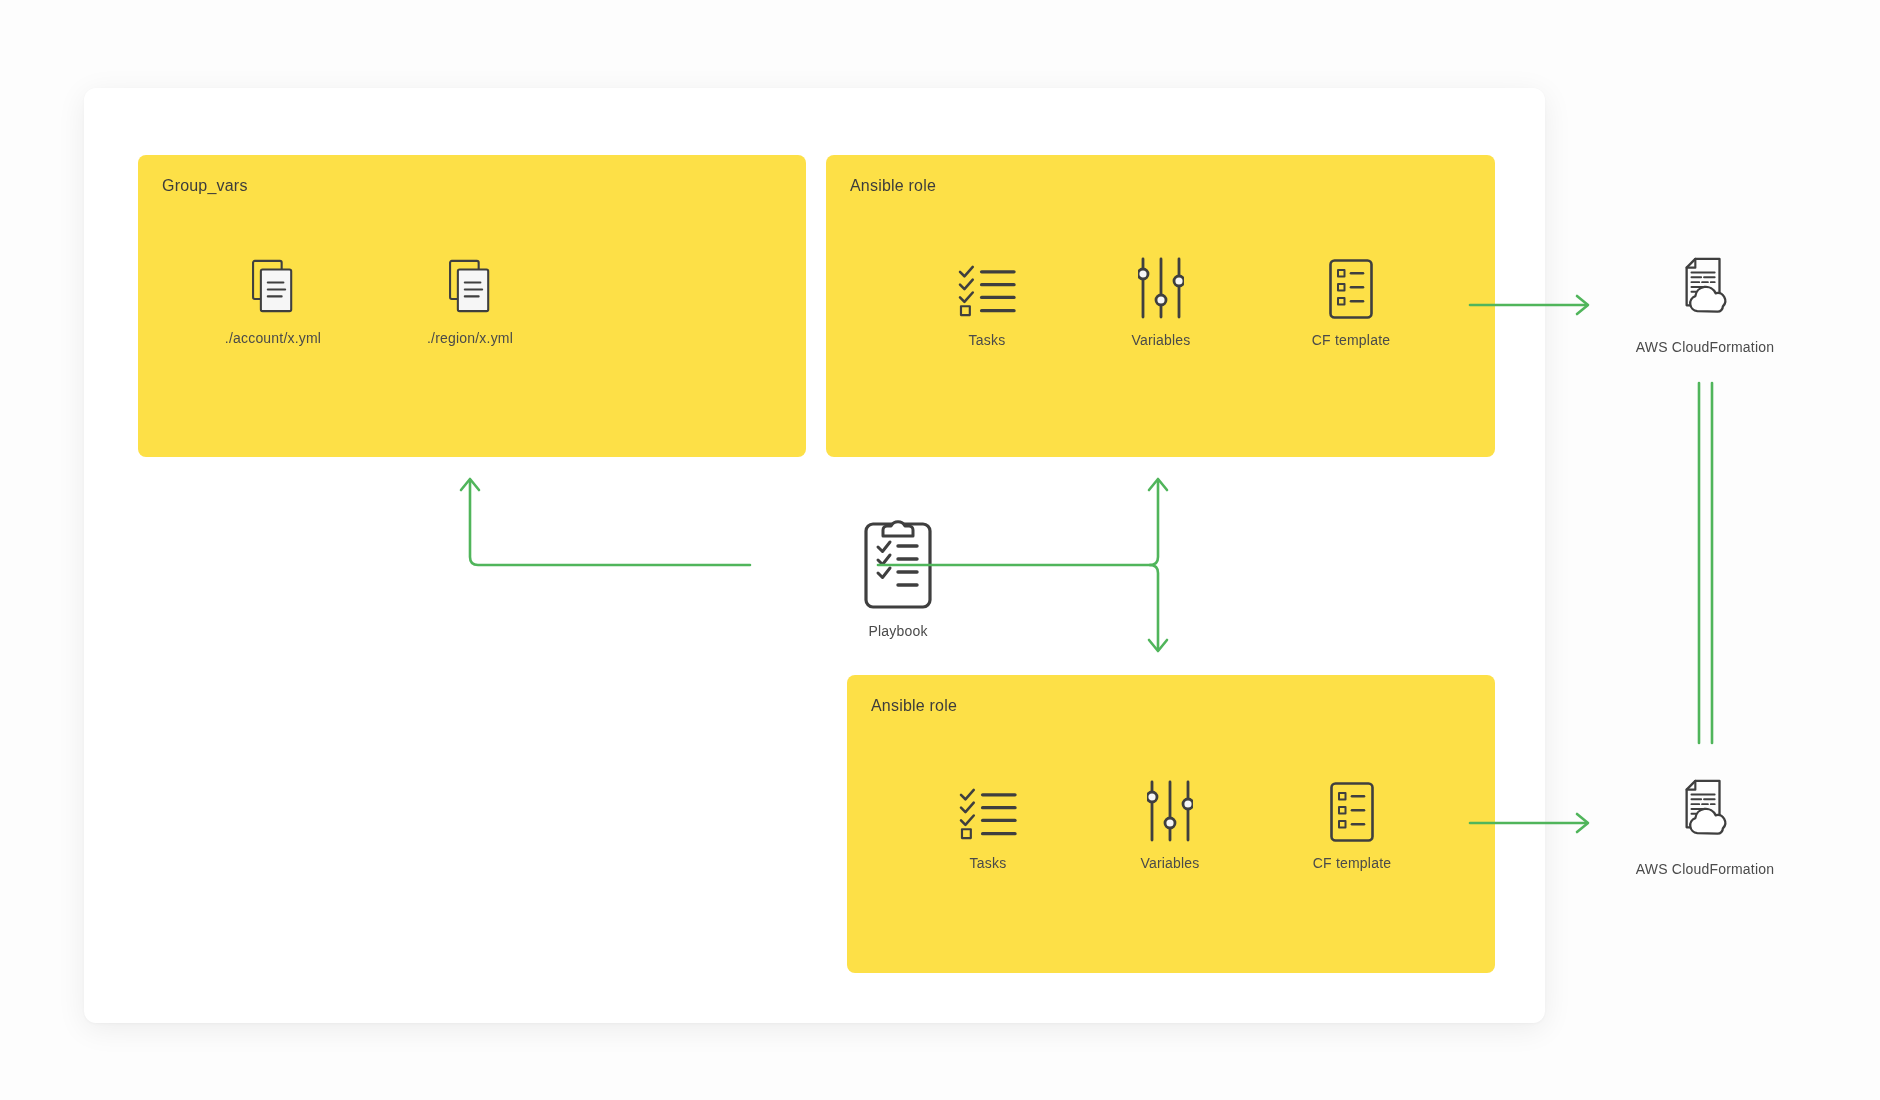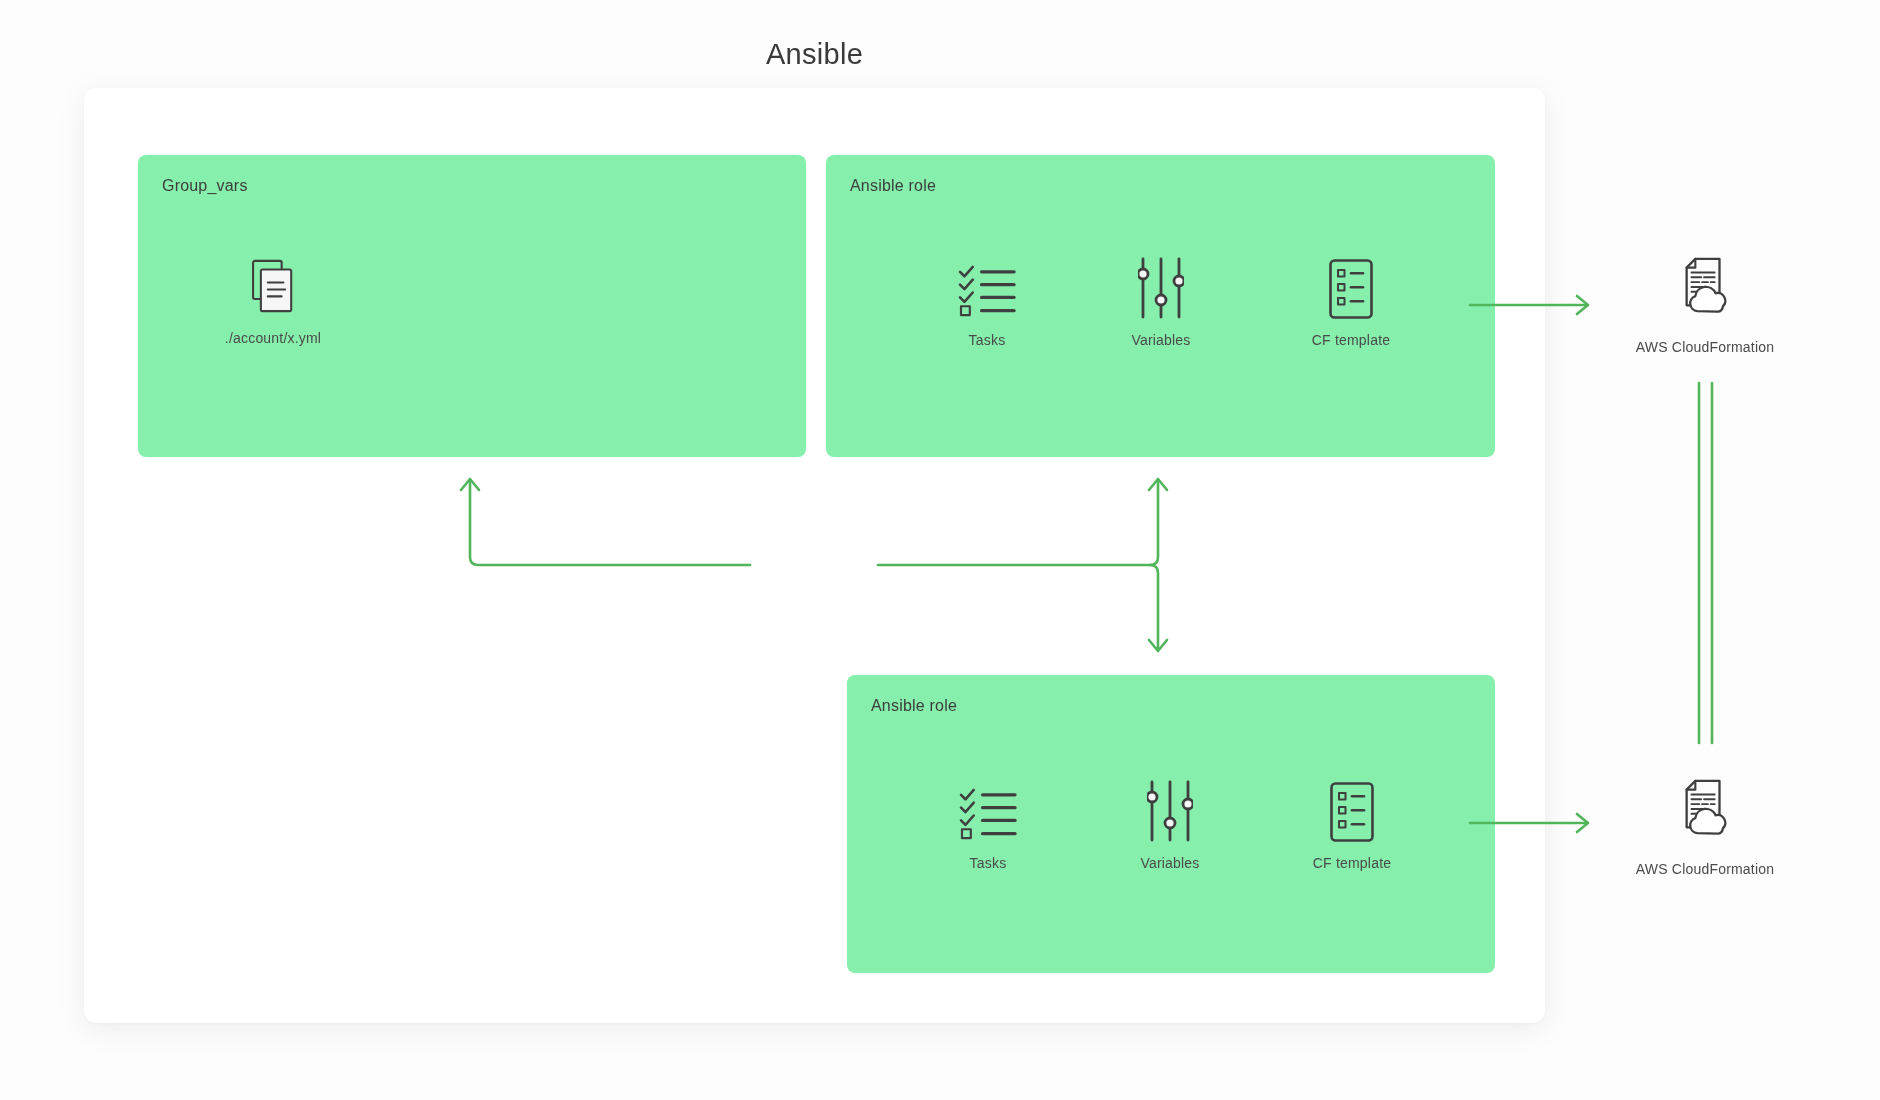--- a/index.html
+++ b/index.html
@@ -18,21 +18,21 @@
     text-align:center; font-size:29px; color:#3a3a3a; letter-spacing:.3px;
   }
 
   .container {
     position:absolute; left:84px; top:88px; width:1461px; height:935px;
     background:#ffffff; border-radius:12px;
     box-shadow:0 6px 30px rgba(0,0,0,.07), 0 1px 3px rgba(0,0,0,.03);
   }
 
   .panel {
-    position:absolute; background:#86efac; border-radius:8px;
+    position:absolute; background:#fde047; border-radius:8px;
   }
   .panel-groupvars  { left:54px;  top:67px;  width:668px; height:302px; }
   .panel-role-top   { left:742px; top:67px;  width:669px; height:302px; }
   .panel-role-bottom{ left:763px; top:587px; width:648px; height:298px; }
 
   .panel-label {
     position:absolute; left:24px; top:22px;
     font-size:16px; color:#3c3c3c; letter-spacing:.2px;
   }
 
@@ -135,36 +135,43 @@
       <path d="M16 26 H24 M27 26 H33 M36 26 H40" stroke-width="2"></path>
       <path d="M16 31 H28" stroke-width="2"></path>
       <path d="M16 36 H24" stroke-width="2"></path>
       <path d="M22 56 A 8 8 0 0 1 20 40.5 A 11 11 0 0 1 41 37.5 A 8 8 0 0 1 48.5 51 A 5.5 5.5 0 0 1 43 56.5 L 22 56 Z" fill="#ffffff" stroke-width="2.4"></path>
     </g>
   </defs>
 </svg>
 
 <div class="stage">
 
-  <div class="title">Ansible</div>
 
   <div class="container">
 
     <div class="panel panel-groupvars">
       <div class="panel-label">Group_vars</div>
 
       <div class="node gv-node-1">
         <div class="icon-box">
           <svg width="52" height="62" viewBox="0 0 60 62">
               <use href="#ic-documents"></use>
             </svg>
         </div>
         <div class="node-label">./account/x.yml</div>
       </div>
 
+      <div class="node gv-node-2">
+        <div class="icon-box">
+          <svg width="52" height="62" viewBox="0 0 60 62">
+              <use href="#ic-documents"></use>
+            </svg>
+        </div>
+        <div class="node-label">./region/x.yml</div>
+      </div>
 
     </div>
 
     <div class="panel panel-role-top">
       <div class="panel-label">Ansible role</div>
 
       <div class="node rt-node-1">
         <div class="icon-box">
           <svg width="59" height="55" viewBox="0 0 60 56">
               <use href="#ic-tasks"></use>
@@ -216,20 +223,28 @@
       <div class="node rb-node-3">
         <div class="icon-box">
           <svg width="44" height="60" viewBox="0 0 44 60">
               <use href="#ic-cftemplate"></use>
             </svg>
         </div>
         <div class="node-label">CF template</div>
       </div>
     </div>
 
+    <div class="node playbook-node">
+      <div class="icon-box">
+        <svg width="68" height="98" viewBox="0 0 68 98">
+            <use href="#ic-playbook"></use>
+          </svg>
+      </div>
+      <div class="node-label">Playbook</div>
+    </div>
 
   </div>
 
   <div class="node cf-node cf-node-top">
     <div class="icon-box">
       <svg width="58" height="58" viewBox="0 0 60 60">
           <use href="#ic-cloudformation"></use>
         </svg>
     </div>
     <div class="node-label">AWS CloudFormation</div>

